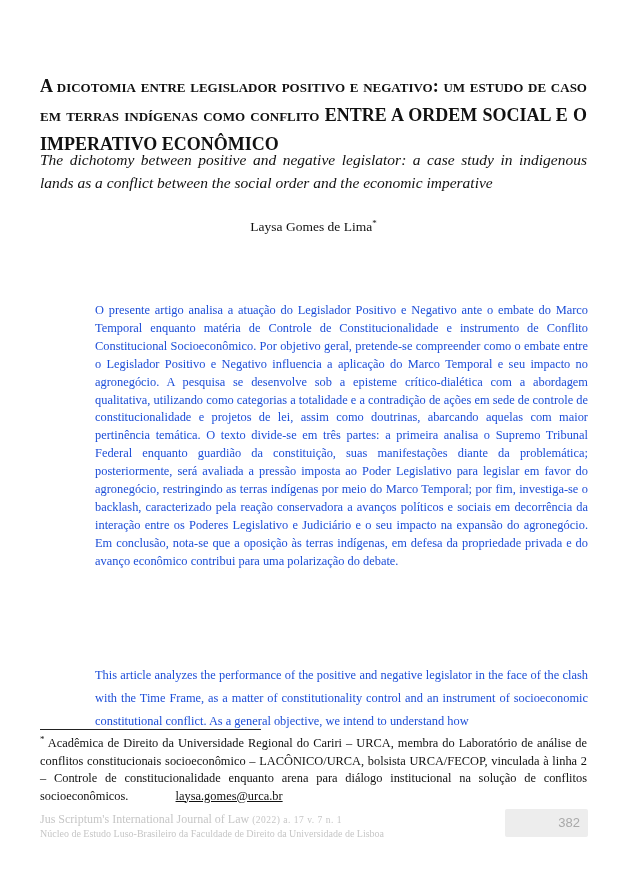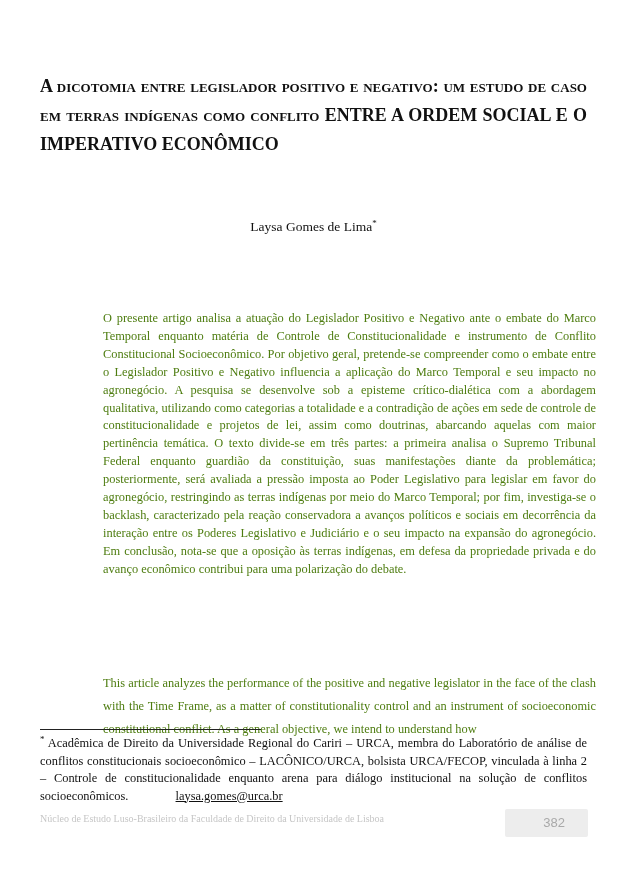--- a/index.html
+++ b/index.html
@@ -53,24 +53,24 @@
   }
   .author-line sup {
     font-size: 9px;
     vertical-align: super;
     line-height: 0;
   }
   .abstract-block {
     position: absolute;
     left: 95px;
     width: 493px;
-    margin: 8px;
+    margin: 0;
     font-size: 12.4px;
     text-align: justify;
-    color: #4d7c0f;
+    color: #1d4ed8;
   }
   .abstract-pt   { top: 302px; line-height: 17.9px; }
   .keywords-pt   { top: 598px; line-height: 17.9px; }
   .abstract-en   { top: 664px; line-height: 23px; }
   .footnote-rule {
     position: absolute;
     left: 40px;
     top: 729px;
     width: 221px;
     height: 0;
@@ -121,47 +121,51 @@
   .page-number-badge {
     position: absolute;
     left: 505px;
     top: 809px;
     width: 83px;
     height: 28px;
     background: #ededed;
     border-radius: 2px;
     box-sizing: border-box;
     text-align: right;
-    padding-right: 23px;
+    padding-right: 8px;
     line-height: 28px;
     font-family: "Liberation Sans", sans-serif;
     font-size: 13px;
     color: #a9a9a9;
   }
 </style>
 </head>
 <body>
 
 <div class="page">
 
   <h1 class="article-title">A dicotomia entre legislador positivo e negativo: um estudo de caso em terras indígenas como conflito ENTRE A ORDEM SOCIAL E O IMPERATIVO ECONÔMICO</h1>
 
+  <h2 class="article-subtitle">The dichotomy between positive and negative legislator: a case study in indigenous lands as a conflict between the social order and the economic imperative</h2>
 
   <div class="author-line">
     <span>Laysa Gomes de Lima</span><sup>*</sup>
   </div>
 
   <p class="abstract-block abstract-pt">O presente artigo analisa a atuação do Legislador Positivo e Negativo ante o embate do Marco Temporal enquanto matéria de Controle de Constitucionalidade e instrumento de Conflito Constitucional Socioeconômico. Por objetivo geral, pretende-se compreender como o embate entre o Legislador Positivo e Negativo influencia a aplicação do Marco Temporal e seu impacto no agronegócio. A pesquisa se desenvolve sob a episteme crítico-dialética com a abordagem qualitativa, utilizando como categorias a totalidade e a contradição de ações em sede de controle de constitucionalidade e projetos de lei, assim como doutrinas, abarcando aquelas com maior pertinência temática. O texto divide-se em três partes: a primeira analisa o Supremo Tribunal Federal enquanto guardião da constituição, suas manifestações diante da problemática; posteriormente, será avaliada a pressão imposta ao Poder Legislativo para legislar em favor do agronegócio, restringindo as terras indígenas por meio do Marco Temporal; por fim, investiga-se o backlash, caracterizado pela reação conservadora a avanços políticos e sociais em decorrência da interação entre os Poderes Legislativo e Judiciário e o seu impacto na expansão do agronegócio. Em conclusão, nota-se que a oposição às terras indígenas, em defesa da propriedade privada e do avanço econômico contribui para uma polarização do debate.</p>
 
 
   <p class="abstract-block abstract-en">This article analyzes the performance of the positive and negative legislator in the face of the clash with the Time Frame, as a matter of constitutionality control and an instrument of socioeconomic constitutional conflict. As a general objective, we intend to understand how</p>
 
   <div class="footnote-rule"></div>
 
   <p class="footnote"><sup>*</sup><span> Acadêmica de Direito da Universidade Regional do Cariri – URCA, membra do Laboratório de análise de conflitos constitucionais socioeconômico – LACÔNICO/URCA, bolsista URCA/FECOP, vinculada à linha 2 – Controle de constitucionalidade enquanto arena para diálogo institucional na solução de conflitos socioeconômicos. </span><a href="#">laysa.gomes@urca.br</a></p>
 
   <div class="footer-left">
+    <div class="footer-journal">
+      <span>Jus Scriptum's International Journal of Law </span><span class="issue-meta">(2022) a. 17 v. 7 n. 1</span>
+    </div>
     <div class="footer-institute">Núcleo de Estudo Luso-Brasileiro da Faculdade de Direito da Universidade de Lisboa</div>
   </div>
 
   <div class="page-number-badge">382</div>
 
 </div>
 
 </body></html>

